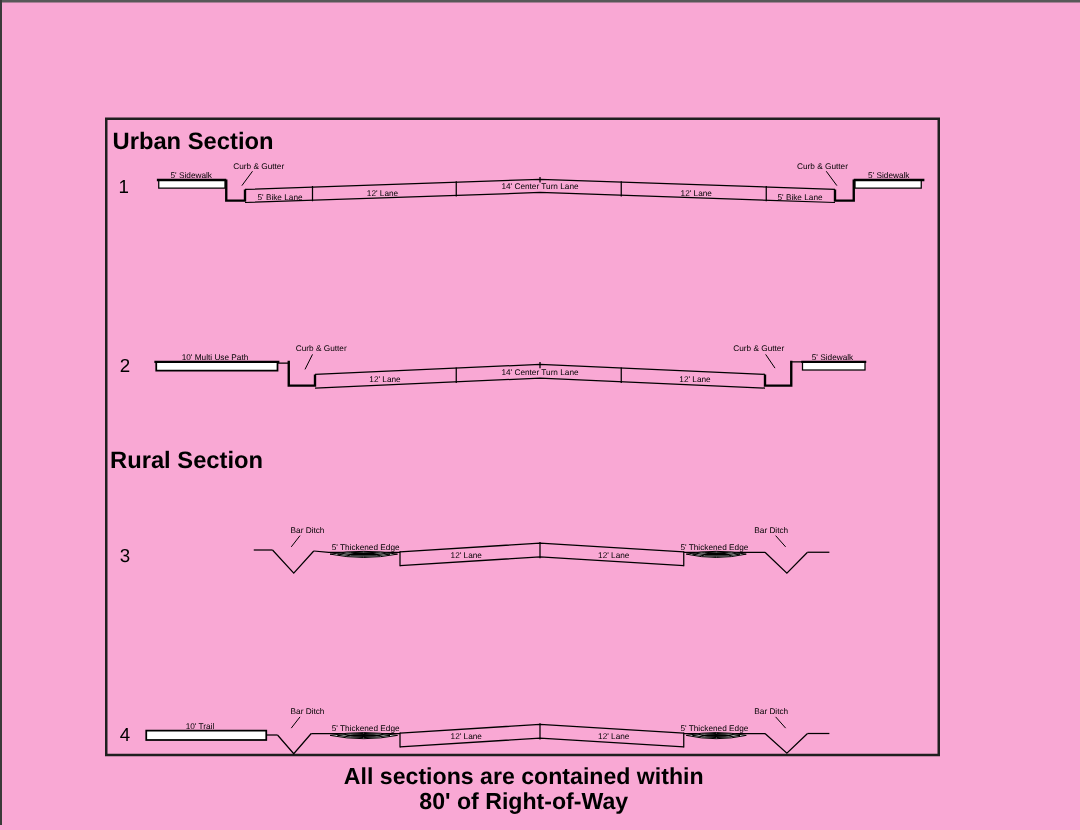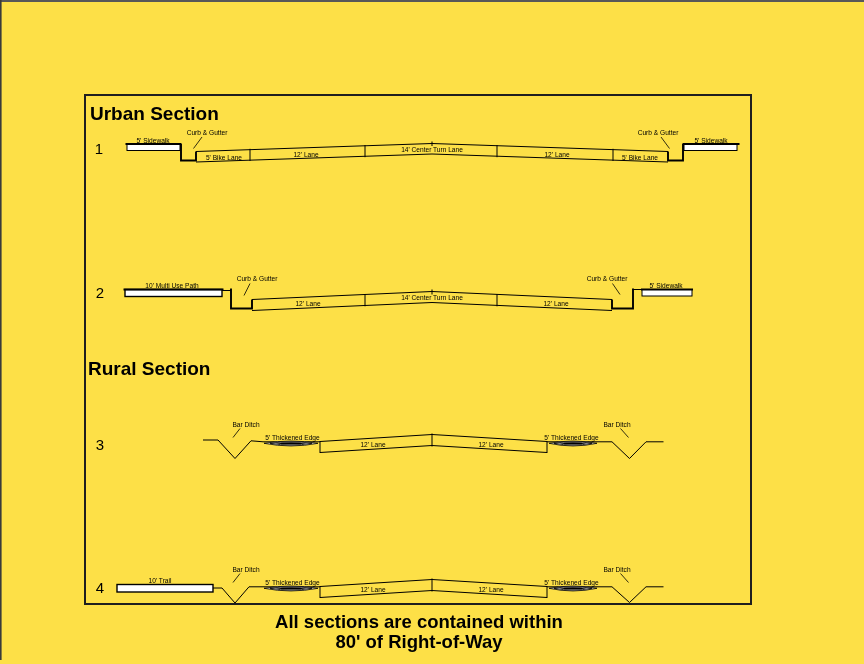--- a/index.html
+++ b/index.html
@@ -1,16 +1,16 @@
 <!DOCTYPE html>
 <html><head>
 <meta charset="utf-8">
 <style>
   html,body{margin:0;padding:0;background:#fff;}
-  .screen{position:relative;width:864px;height:664px;background:#fde047;overflow:hidden;
+  .screen{position:relative;width:864px;height:664px;background:#f9a8d4;overflow:hidden;
           font-family:"Liberation Sans",sans-serif;}
   svg{position:absolute;left:0;top:0;}
   svg path, svg line{stroke:#000;fill:none;stroke-width:1;}
   svg .thick{stroke-width:1.9;}
   svg .thin{stroke-width:0.8;}
   svg .slab{fill:#ffffff;stroke:#000;stroke-width:1;}
   svg .slab2{fill:#ffffff;stroke:#000;stroke-width:1.4;}
   svg .lens-outer{fill:#ffffff;stroke:#000;stroke-width:0.8;}
   svg .lens-mid{fill:none;stroke:#000;stroke-width:0.8;}
   svg .lens-core{fill:#000;stroke:none;}

